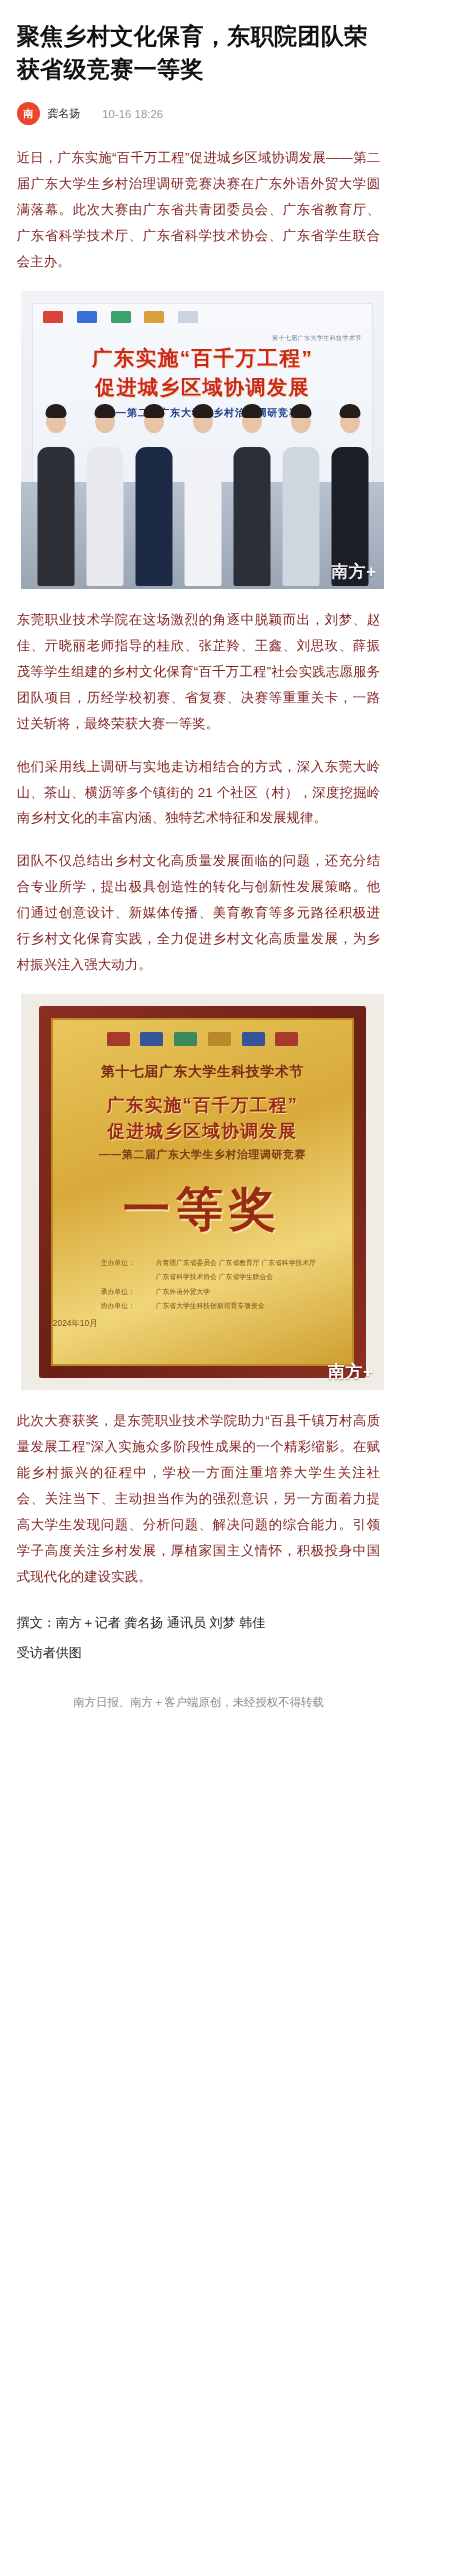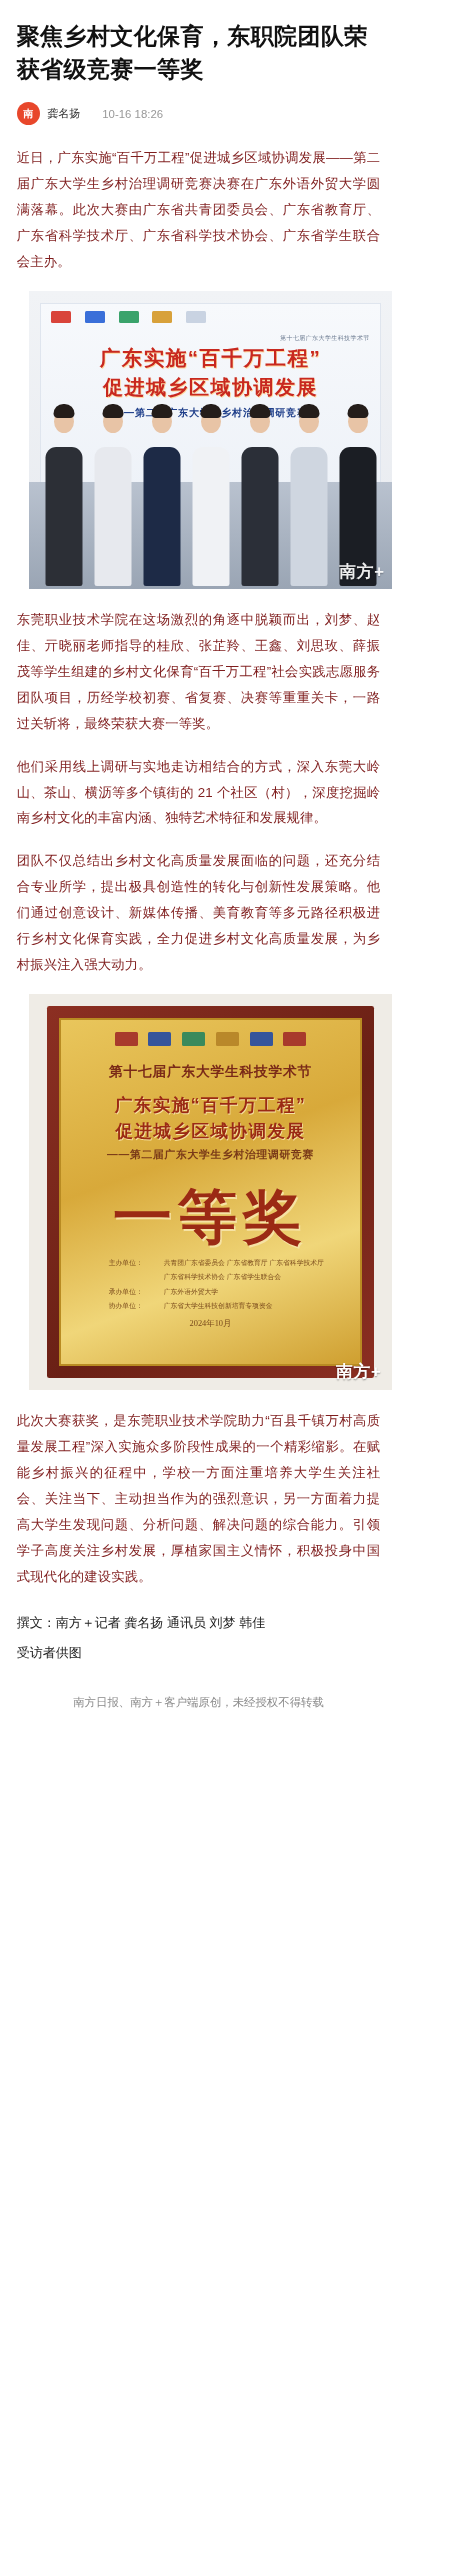--- a/index.html
+++ b/index.html
@@ -55,21 +55,21 @@
   }
   p.body-text {
     font-size: 13.3px;
     line-height: 1.95;
     color: #7f1d1d;
     margin: 0 0 16.7px 0;
     text-align: justify;
     letter-spacing: 0.2px;
   }
   .figure {
-    margin: 3px 0 18px 12px;
+    margin: 3px 0 18px 4px;
     width: 100%;
   }
 
   
   .photo1 {
     position: relative;
     width: 100%;
     height: 298px;
     background: linear-gradient(#f1f3f6, #e7eaef);
     overflow: hidden;
@@ -245,41 +245,40 @@
   }
   .p2-t4 {
     position: absolute; left: 0; right: 0; top: 128px;
     text-align: center;
     font-size: 10.7px; font-weight: bold; color: #7a3a18;
     letter-spacing: 0.8px;
   }
   .p2-prize {
     position: absolute; left: 0; right: 0; top: 158px;
     text-align: center;
-    font-size: 59px; font-weight: bold; color: #9b2a14;
+    font-size: 47px; font-weight: bold; color: #9b2a14;
     letter-spacing: 6px;
     text-shadow: 1.5px 1.5px 0 #f6e2a4;
   }
   .p2-meta {
     position: absolute;
     left: 16%; right: 10%;
     top: 236px;
     font-size: 6.8px;
     color: #7a4a1c;
     line-height: 2.1;
   }
   .p2-meta .row { display: flex; }
   .p2-meta .k { width: 55px; flex: 0 0 auto; }
   .p2-date {
     position: absolute;
     left: 0; right: 0; bottom: 35px;
-    text-align: center;
+    text-align: left;
     font-size: 8.4px;
     color: #7a4a1c;
-    font-family: Liberation Serif, serif;
   }
   .p2-watermark {
     position: absolute;
     right: 10.7px; bottom: 7.6px;
     color: #ffffff;
     font-size: 16.7px;
     font-weight: bold;
     letter-spacing: 0.8px;
     text-shadow: 0 0.8px 1.5px rgba(0,0,0,0.4);
   }

